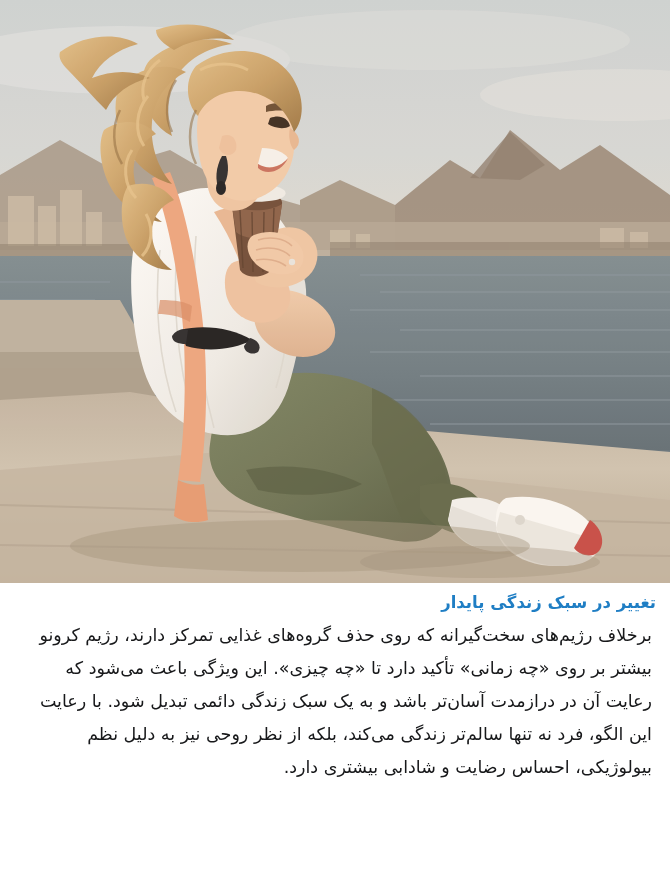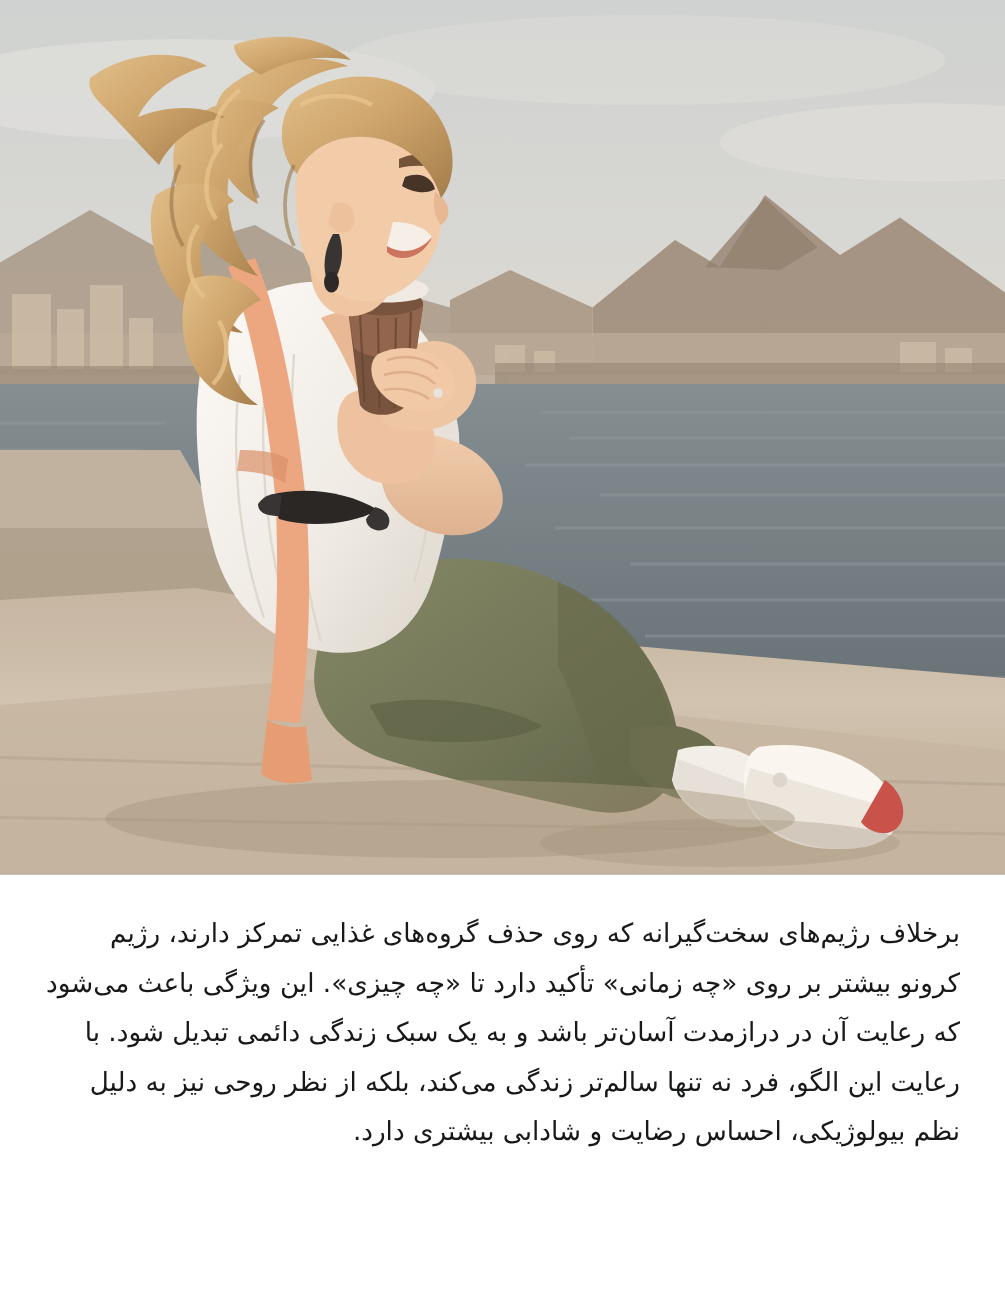--- a/index.html
+++ b/index.html
@@ -57,21 +57,21 @@
     margin: 0 0 2px 0;
     direction: rtl;
     text-align: right;
     font-family: "DejaVu Sans", sans-serif;
   }
 
   .body-text {
     color: #17181a;
     font-size: 17.5px;
     line-height: 33px;
-    margin: 16px;
+    margin: 4px;
     direction: rtl;
     text-align: right;
     font-family: "DejaVu Sans", sans-serif;
   }
 </style>
 </head>
 <body>
 
 <div class="page">
 
@@ -269,20 +269,21 @@
       </g>
 
       <ellipse cx="300" cy="546" rx="230" ry="26" fill="#a2947f" opacity="0.45"></ellipse>
       <ellipse cx="480" cy="562" rx="120" ry="16" fill="#9d8f7a" opacity="0.35"></ellipse>
 
       <rect x="0" y="0" width="670" height="583" fill="#f0b77a" opacity="0.07"></rect>
     </svg>
   </div>
 
   <div class="textblock">
+    <p class="headline">تغییر در سبک زندگی پایدار</p>
     <p class="body-text">
       <span>برخلاف رژیم‌های سخت‌گیرانه که روی حذف گروه‌های غذایی تمرکز</span>
       <span>دارند، رژیم کرونو بیشتر بر روی «چه زمانی» تأکید دارد تا «چه چیزی».</span>
       <span>این ویژگی باعث می‌شود که رعایت آن در درازمدت آسان‌تر باشد و به</span>
       <span>یک سبک زندگی دائمی تبدیل شود. با رعایت این الگو، فرد نه تنها</span>
       <span>سالم‌تر زندگی می‌کند، بلکه از نظر روحی نیز به دلیل نظم بیولوژیکی،</span>
       <span>احساس رضایت و شادابی بیشتری دارد.</span>
     </p>
   </div>
 

